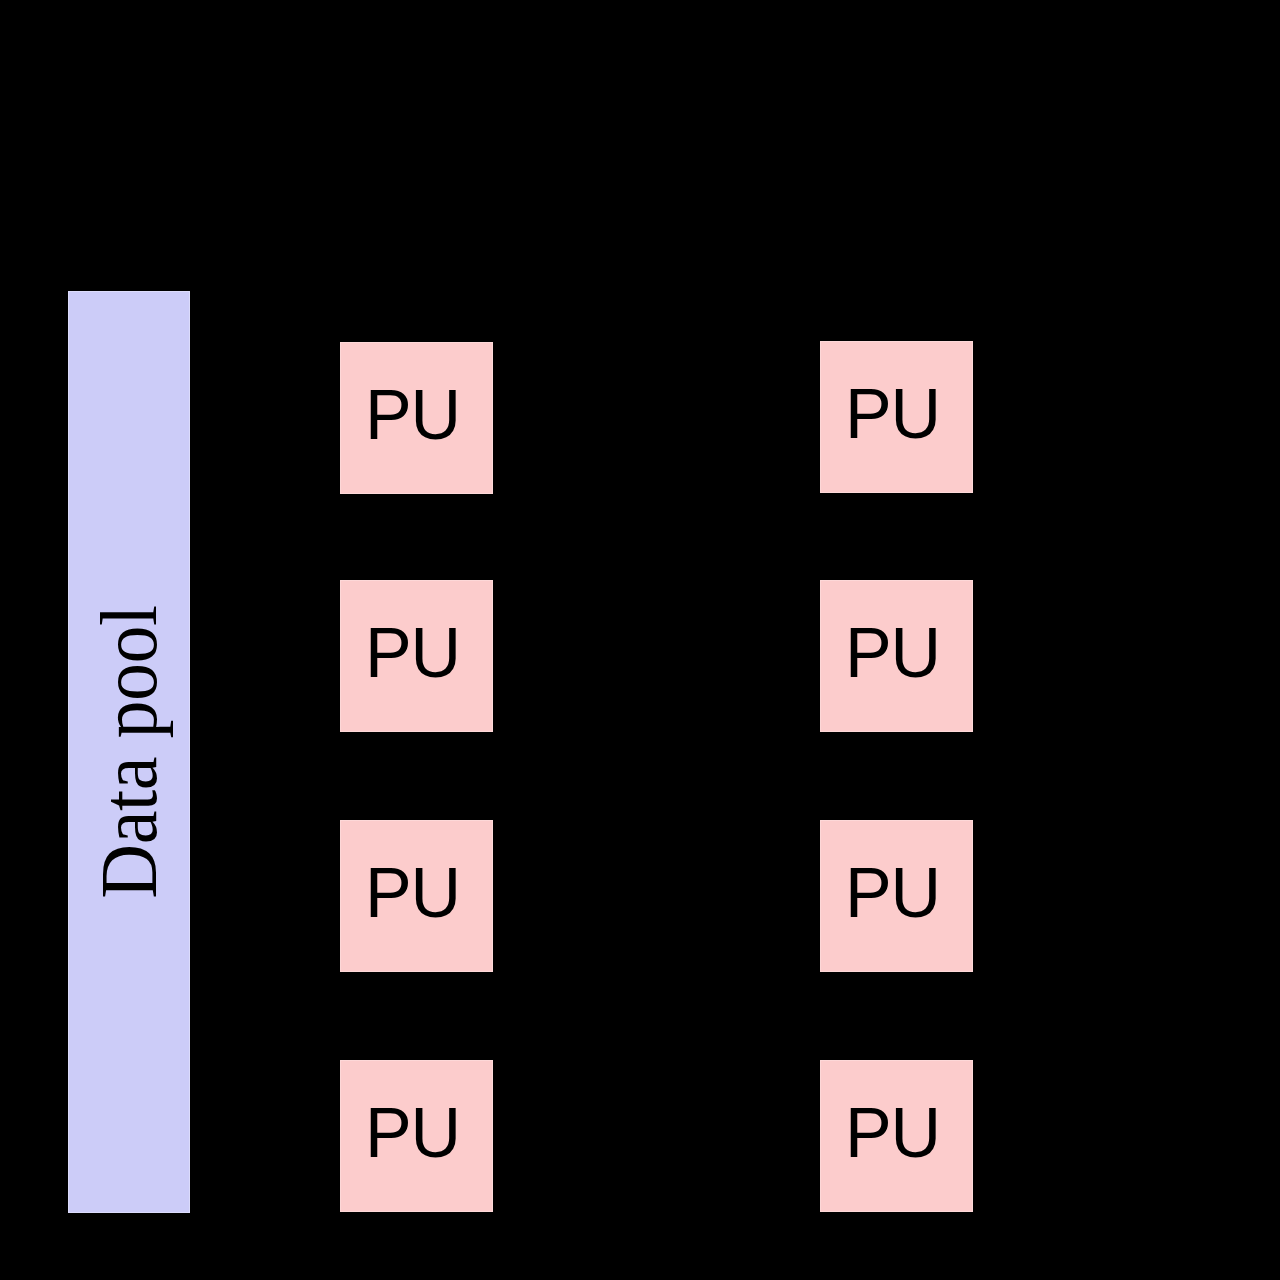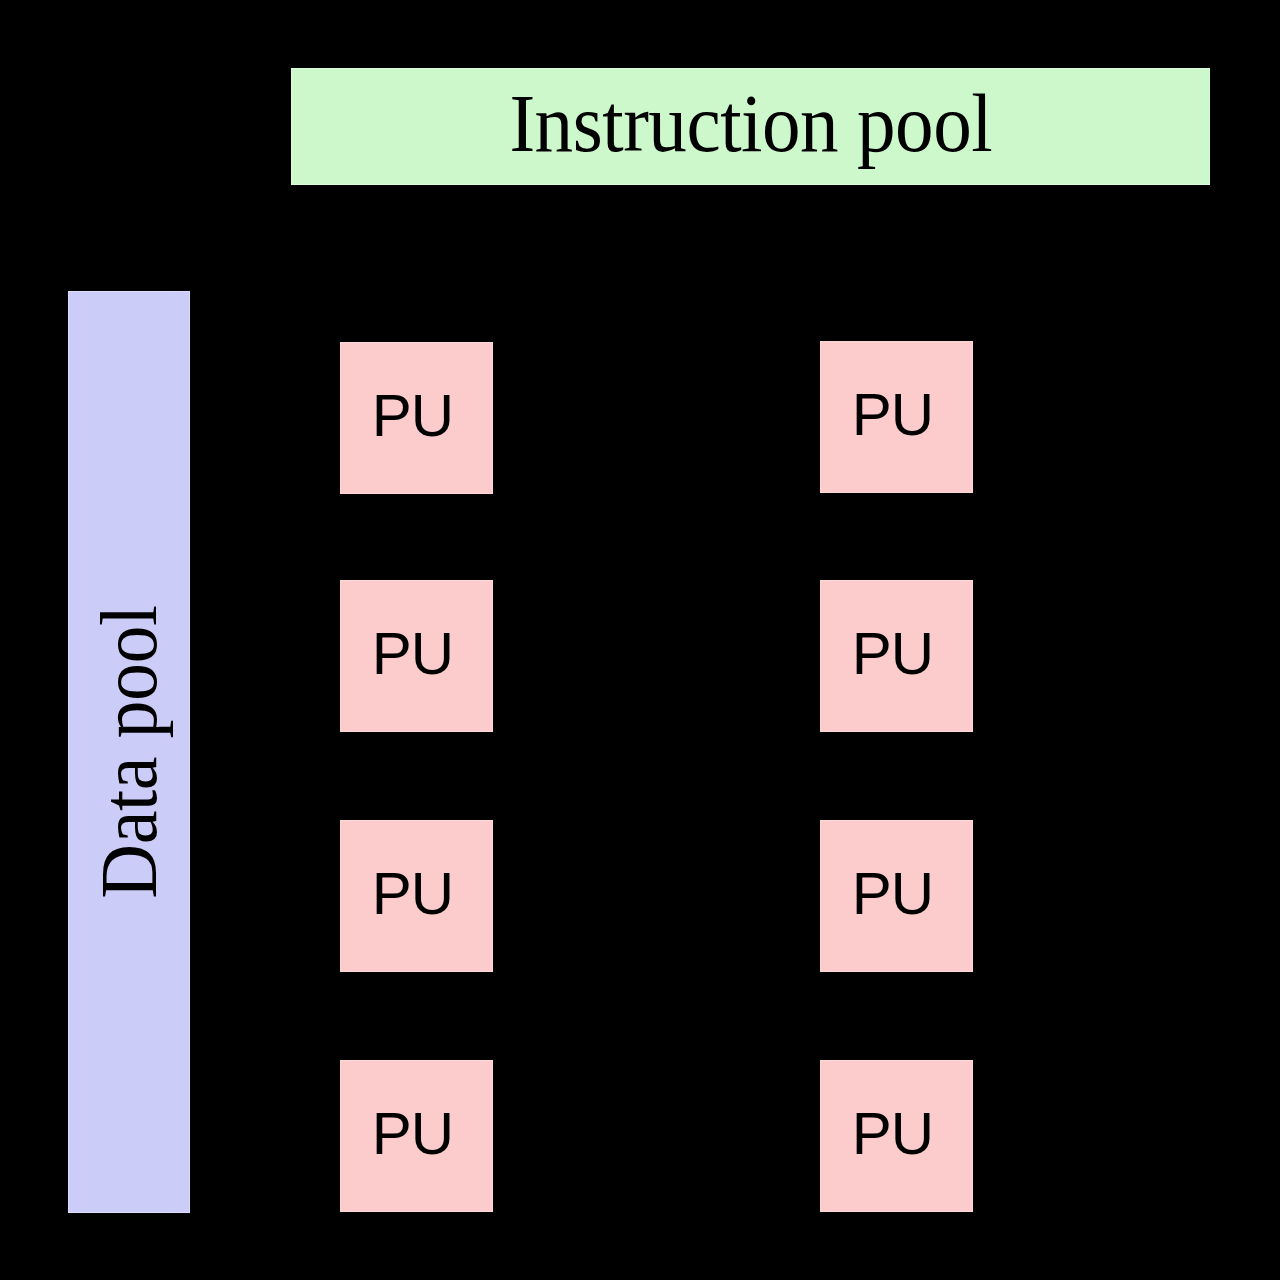--- a/index.html
+++ b/index.html
@@ -78,35 +78,32 @@
     box-sizing: border-box;
   }
   .pu-box .pu-label {
     position: absolute;
     left: 0;
     right: 0;
     top: 50%;
     transform: translateY(-54%);
     text-align: center;
     font-family: "Liberation Sans", sans-serif;
-    font-size: 60px;
+    font-size: 70px;
     line-height: 1;
     color: #000000;
     letter-spacing: -1px;
     padding-right: 8px;
   }
 </style>
 </head>
 <body>
 
 <div id="canvas">
 
-  <div class="instruction-pool">
-    <span class="label">Instruction pool</span>
-  </div>
 
   <div class="data-pool">
     <span class="label">Data pool</span>
   </div>
 
   <div class="pu-box" style="left:340px; top:342px;">
     <span class="pu-label">PU</span>
   </div>
   <div class="pu-box" style="left:340px; top:580px;">
     <span class="pu-label">PU</span>

